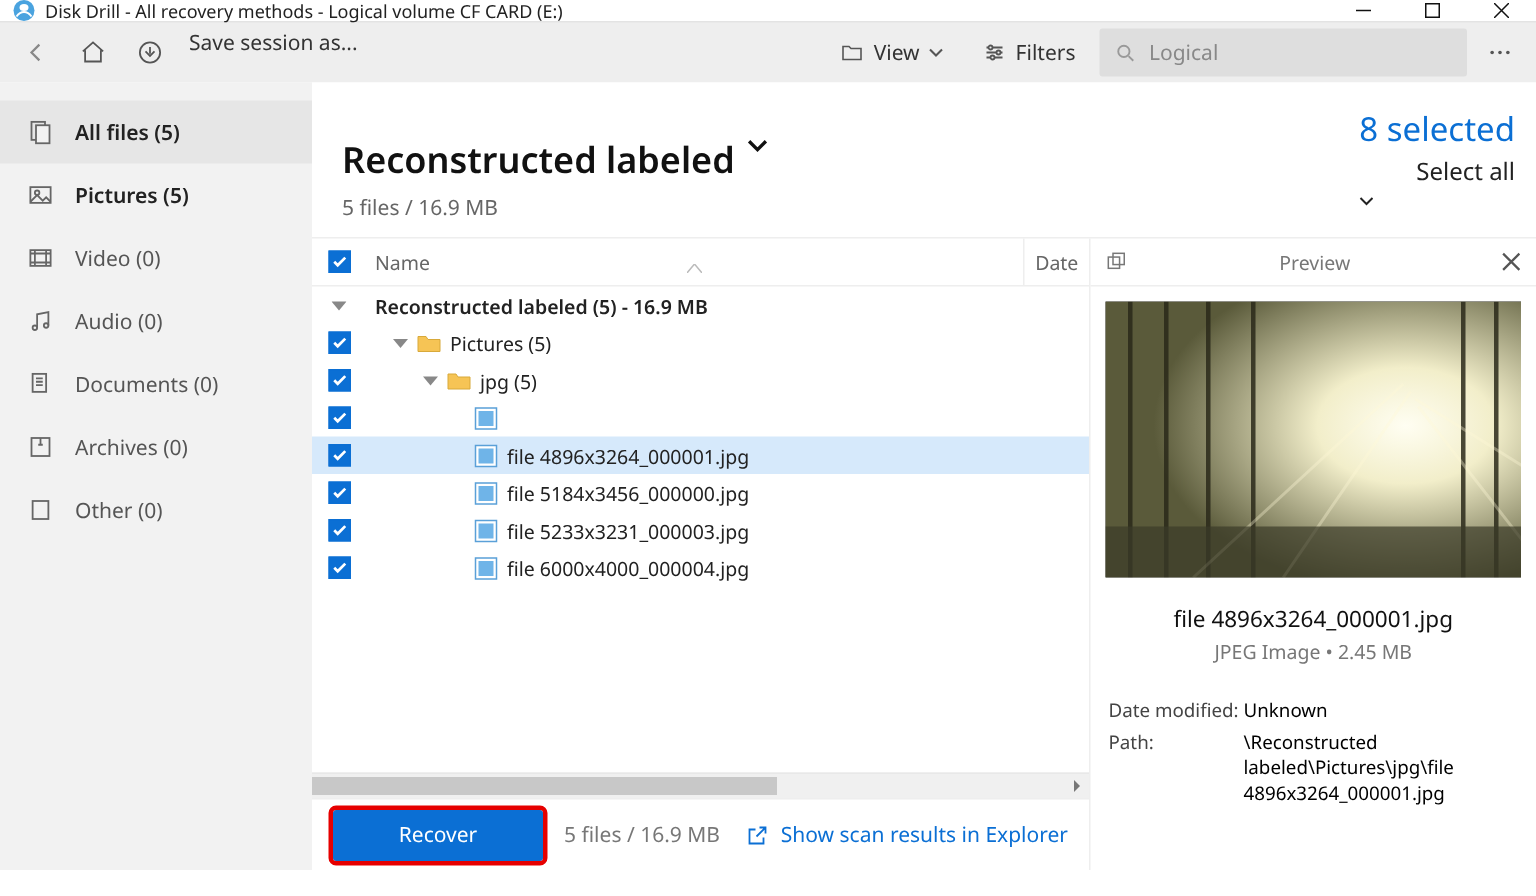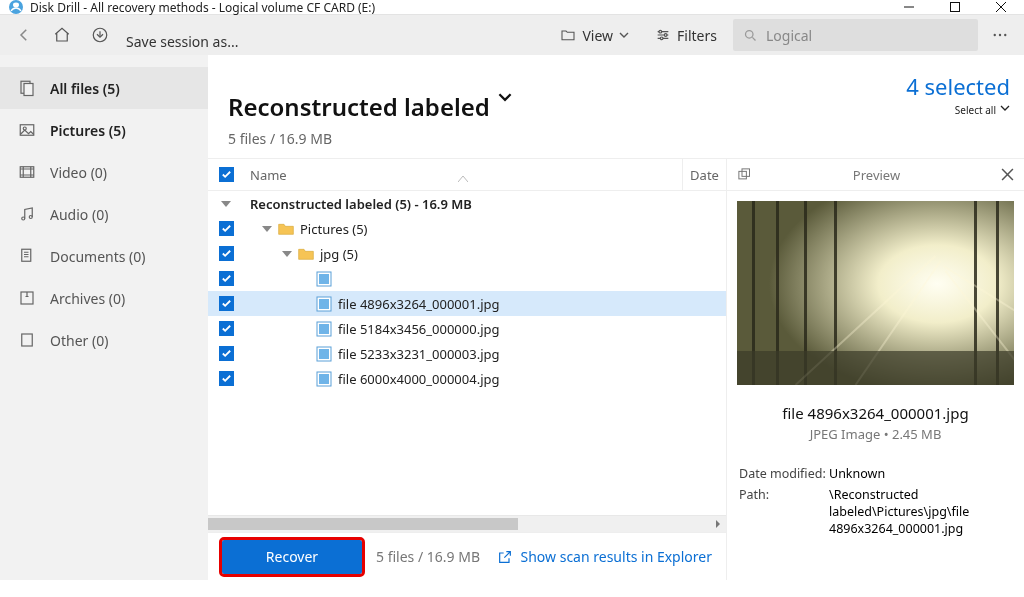--- a/index.html
+++ b/index.html
@@ -5,41 +5,41 @@
   * { box-sizing: border-box; font-family: "Segoe UI", -apple-system, system-ui, sans-serif; }
   html, body { margin: 0; padding: 0; width: 1024px; height: 597px; overflow: hidden; background: #fff; color: #222; }
   
   .titlebar { height: 14px; display: flex; align-items: center; justify-content: space-between; background: #fff; font-size: 12px; padding-left: 8px; }
   .titlebar-left { display: flex; align-items: center; gap: 6px; }
   .titlebar-icon { width: 16px; height: 16px; }
   .winctrls { display: flex; }
   .winbtn { width: 46px; height: 31px; display: flex; align-items: center; justify-content: center; color: #111; }
   
   .toolbar { height: 41px; background: #eee; border-top: 1px solid #e3e3e3; display: flex; align-items: center; justify-content: space-between; padding: 0 8px; }
-  .toolbar-left, .toolbar-right { display: flex; align-items: flex-end; gap: 6px; }
+  .toolbar-left, .toolbar-right { display: flex; align-items: flex-start; gap: 6px; }
   .icobtn { width: 32px; height: 32px; border-radius: 2px; display: flex; align-items: center; justify-content: center; color: #555; }
   .toolbar-text { font-size: 14px; color: #333; padding: 0 4px; }
   .viewbtn, .filtbtn { display: flex; align-items: center; gap: 6px; height: 32px; padding: 0 10px; font-size: 14px; color: #333; border-radius: 2px; }
   .searchbox { width: 245px; height: 32px; background: #dedede; display: flex; align-items: center; gap: 8px; padding: 0 10px; border-radius: 2px; color: #888; font-size: 14px; }
   
   .main { display: flex; height: calc(597px - 31px - 41px); }
   .sidebar { width: 208px; background: #f2f2f2; padding-top: 12px; }
   .sb-item { height: 42px; display: flex; align-items: center; gap: 14px; padding: 0 18px; font-size: 14px; color: #555; }
   .sb-item.sel { background: #e6e6e6; }
   .sb-item.bold { font-weight: 600; color: #222; }
   .sb-ico { width: 18px; height: 18px; color: #666; flex-shrink: 0; }
   .content { flex: 1; display: flex; flex-direction: column; position: relative; background: #fff; }
   
   .panel-hdr { display: flex; align-items: flex-start; justify-content: space-between; padding: 16px 14px 10px 20px; }
   .hdr-left { display: flex; flex-direction: column; gap: 6px; }
   .hdr-title { display: flex; align-items: flex-start; gap: 8px; font-size: 24px; font-weight: 600; color: #111; margin-top: 19px; }
   .hdr-sub { font-size: 14px; color: #666; }
   .hdr-right { text-align: right; }
   .sel-count { color: #0b6fd4; font-size: 22px; font-weight: 400; }
-  .sel-all { font-size: 10px; color: #222; display: flex; gap: 4px; justify-content: flex-end; margin-top: 2px; }
+  .sel-all { font-size: 16px; color: #222; display: flex; gap: 4px; justify-content: flex-end; margin-top: 2px; flex-direction: column; }
   
   .body-split { display: flex; flex: 1; min-height: 0; border-top: 1px solid #eee; }
   .filepane { flex: 1; display: flex; flex-direction: column; min-width: 0; }
   .colhdr { height: 32px; border-bottom: 1px solid #eee; display: flex; align-items: center; font-size: 13px; color: #666; position: relative; }
   .col-chk { width: 36px; display: flex; justify-content: center; }
   .col-name { flex: 1; padding-left: 6px; position: relative; }
   .col-date { width: 44px; border-left: 1px solid #eee; height: 100%; display: flex; align-items: center; justify-content: center; }
   .col-up { position: absolute; left: 50%; top: 2px; transform: translateX(-50%); color: #bbb; }
   .rows { flex: 1; overflow: hidden; }
   .row { height: 25px; display: flex; align-items: center; font-size: 13px; }
@@ -219,21 +219,21 @@
       <div class="hdr-left">
         <div class="hdr-title">
           <span>Reconstructed labeled</span>
           <svg width="14" height="14" viewBox="0 0 10 10">
               <path d="M1 3l4 4 4-4" fill="none" stroke="#111" stroke-width="1.6"></path>
             </svg>
         </div>
         <div class="hdr-sub">5 files / 16.9 MB</div>
       </div>
       <div class="hdr-right">
-        <div class="sel-count">4 selected</div>
+        <div class="sel-count">8 selected</div>
         <div class="sel-all">
           <span>Select all</span>
           <svg width="10" height="10" viewBox="0 0 10 10">
               <path d="M1 3l4 4 4-4" fill="none" stroke="#222" stroke-width="1.3"></path>
             </svg>
         </div>
       </div>
     </div>
 
     <div class="body-split">

